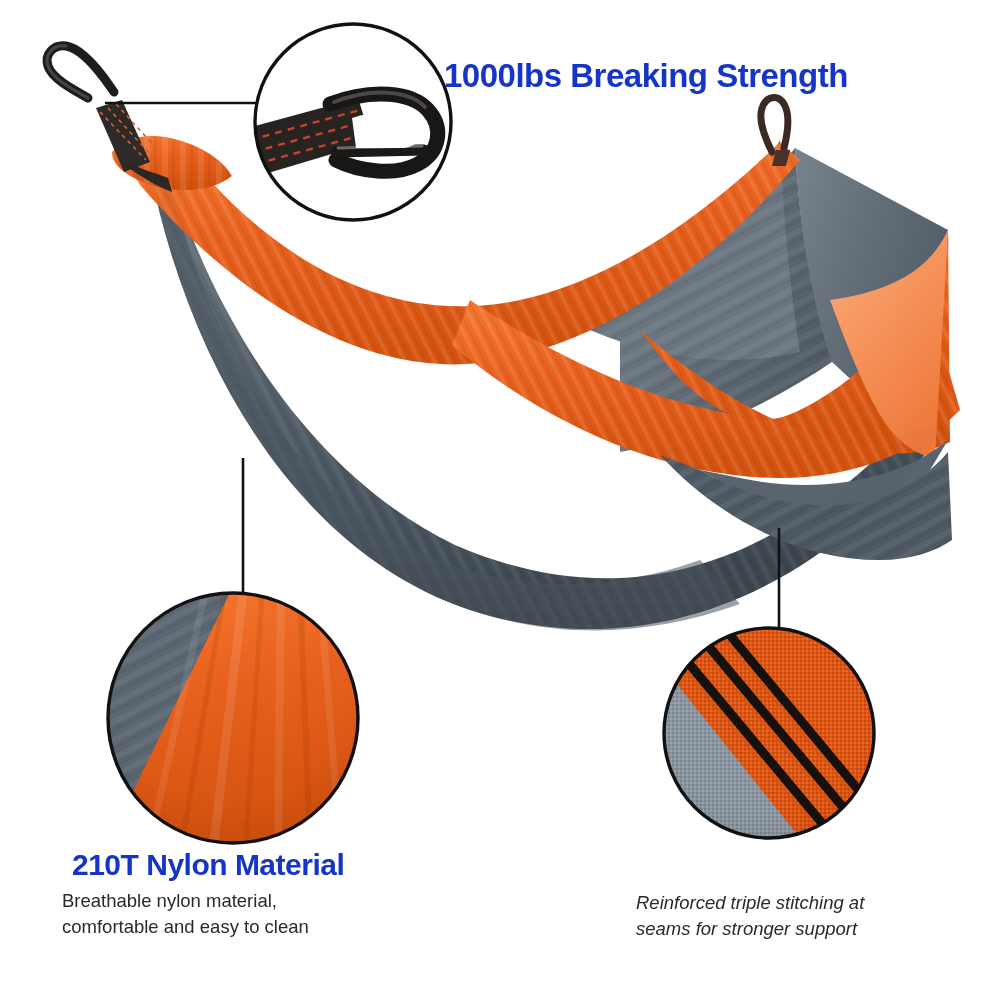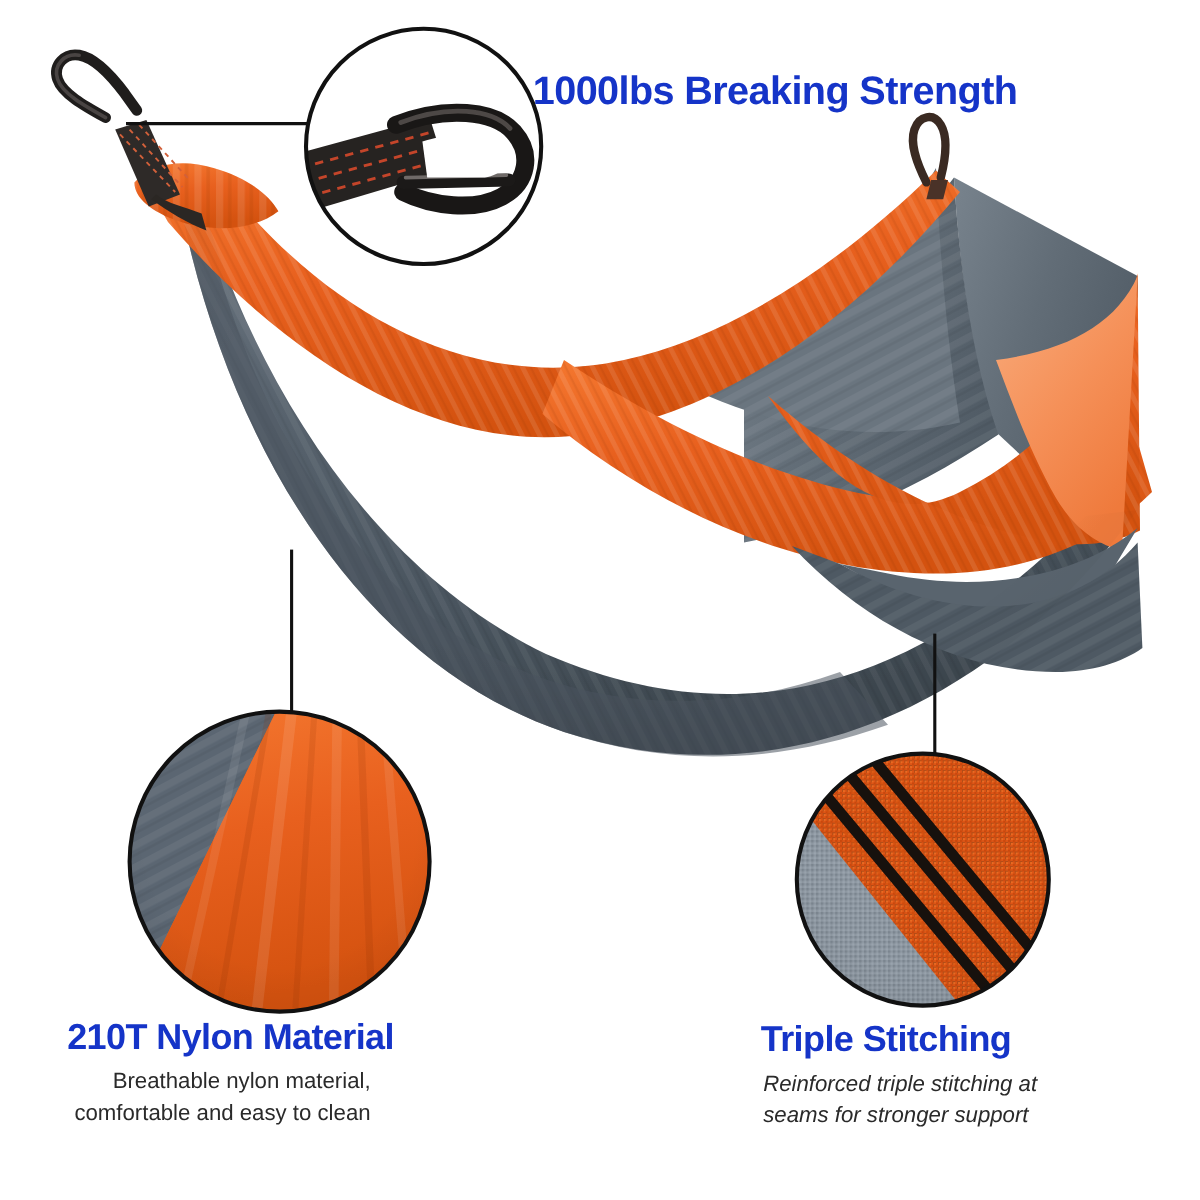--- a/index.html
+++ b/index.html
@@ -9,31 +9,31 @@
   svg.art{position:absolute;left:0;top:0;width:1000px;height:1000px;}
 
   .txt{position:absolute;}
   .head{
     color:#1534c8;
     font-weight:bold;
     letter-spacing:-0.5px;
     white-space:nowrap;
   }
   .h-main{font-size:33px;line-height:40px;}
-  .h-sub{font-size:30px;line-height:37px;}
+  .h-sub{font-size:30px;line-height:37px;margin-left:16px;}
   .body-txt{
     color:#2a2a2a;
     font-size:18.5px;
     line-height:26px;
     white-space:pre-line;
   }
   #feat-strength-heading{left:444px;top:56px;}
   #feat-strength-body{left:446px;top:101px;}
   #feat-nylon-heading{left:56px;top:846px;}
-  #feat-nylon-body{left:62px;top:888px;text-align:right;}
+  #feat-nylon-body{left:62px;top:888px;}
   #feat-stitch-heading{left:634px;top:848px;}
   #feat-stitch-body{left:636px;top:890px;font-style:italic;}
 </style>
 </head>
 <body>
 
 <div class="stage">
 
   <svg class="art" viewBox="0 0 1000 1000">
     <defs>
@@ -271,17 +271,16 @@
     </g>
 
   </svg>
 
   <div class="txt head h-main" id="feat-strength-heading">1000lbs Breaking Strength</div>
 
   <div class="txt head h-sub" id="feat-nylon-heading">210T Nylon Material</div>
   <div class="txt body-txt" id="feat-nylon-body">Breathable nylon material,
 comfortable and easy to clean</div>
 
-  <div class="txt head h-sub" id="feat-stitch-heading">Triple Stitching</div>
   <div class="txt body-txt" id="feat-stitch-body">Reinforced triple stitching at
 seams for stronger support</div>
 
 </div>
 
 </body></html>

